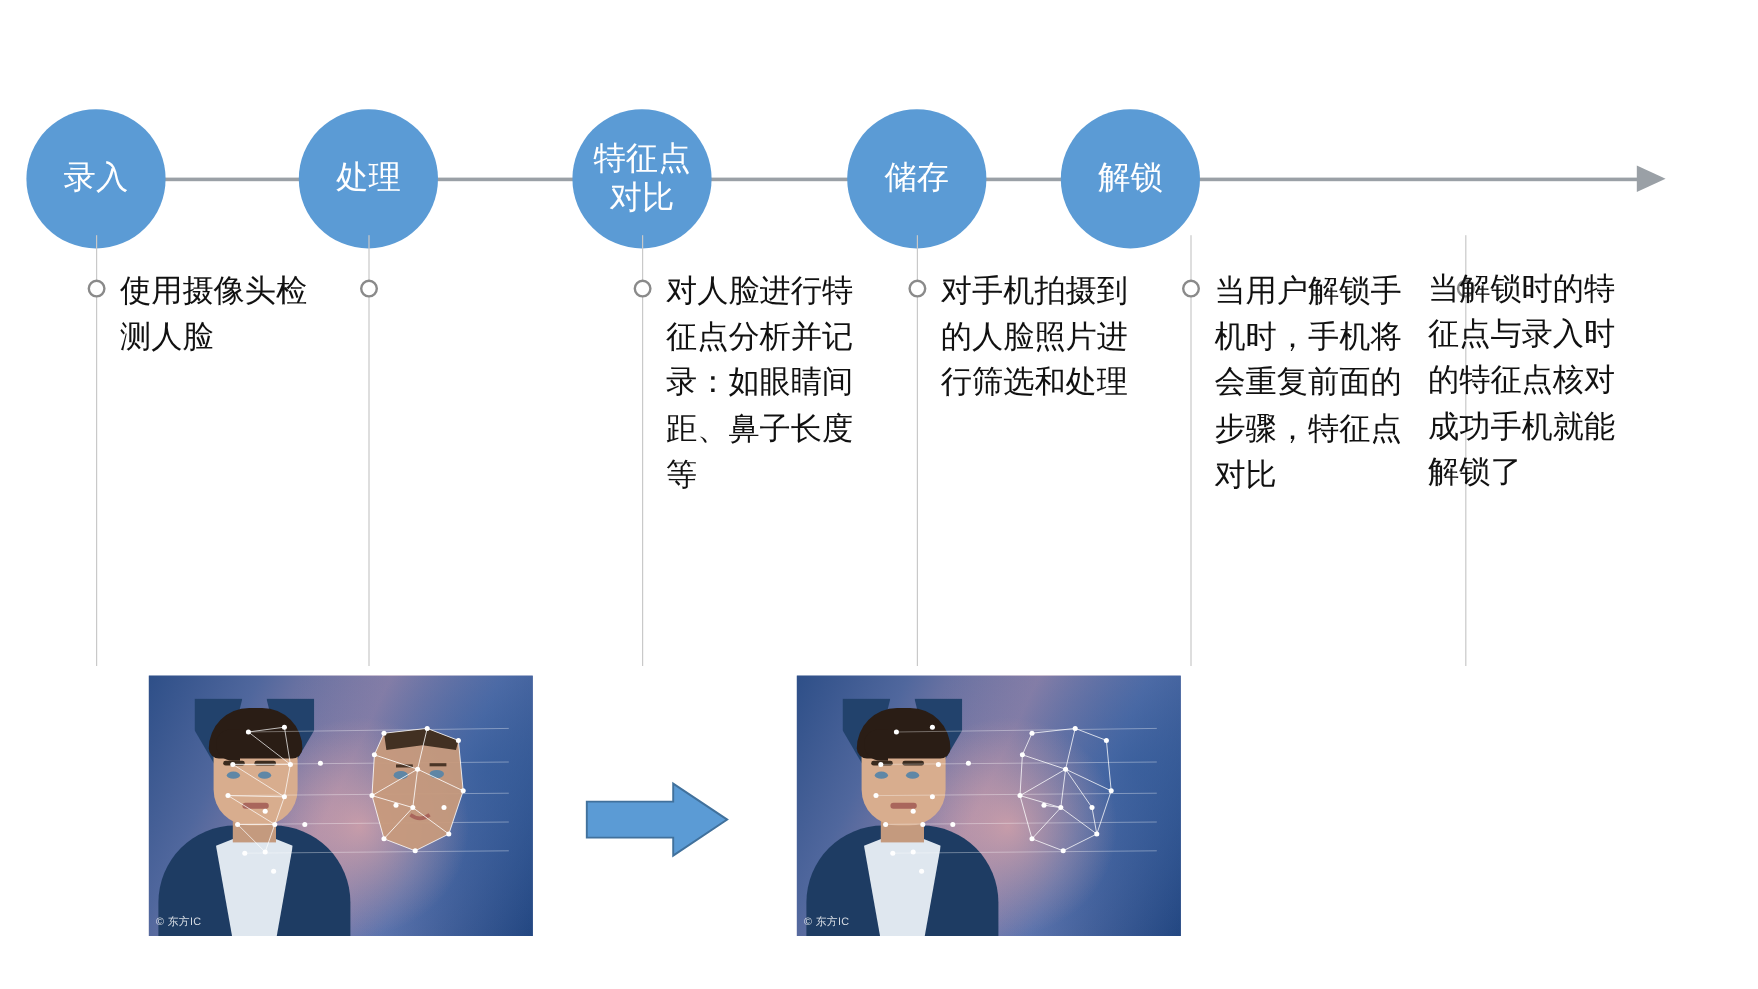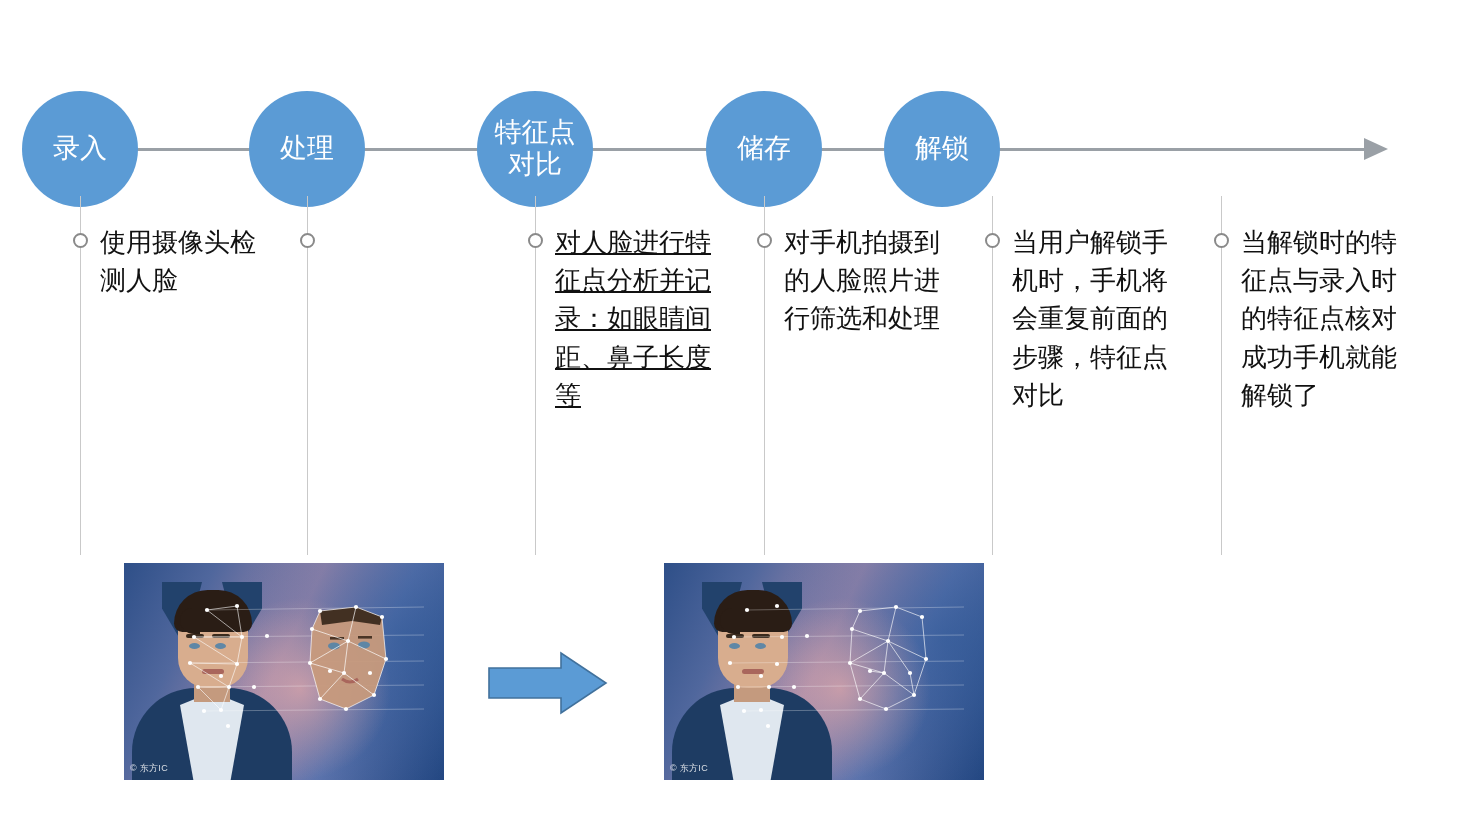--- a/index.html
+++ b/index.html
@@ -217,24 +217,24 @@
   <div class="vline" style="left:1221px;"></div>
 
   <div class="bullet" style="left:80px;"></div>
   <div class="bullet" style="left:307px;"></div>
   <div class="bullet" style="left:535px;"></div>
   <div class="bullet" style="left:764px;"></div>
   <div class="bullet" style="left:992px;"></div>
   <div class="bullet" style="left:1221px;"></div>
 
   <div class="col-text" style="left:100px;">使用摄像头检测人脸</div>
-  <div class="col-text" style="left:555px;text-decoration:underline;">对人脸进行特征点分析并记录：如眼睛间距、鼻子长度等</div>
+  <div class="col-text" style="left:555px;">对人脸进行特征点分析并记录：如眼睛间距、鼻子长度等</div>
   <div class="col-text" style="left:784px;">对手机拍摄到的人脸照片进行筛选和处理</div>
   <div class="col-text" style="left:1012px;">当用户解锁手机时，手机将会重复前面的步骤，特征点对比</div>
-  <div class="col-text" style="left:1241px;">当解锁时的特征点与录入时的特征点核对成功手机就能解锁了</div>
+  <div class="col-text" style="left:1190px;font-family:Liberation Mono, monospace;">当解锁时的特征点与录入时的特征点核对成功手机就能解锁了</div>
 
   <div class="photo photo-1">
     <div class="ph-bg"></div>
 
     <div class="man">
       <div class="suit"></div>
       <div class="collar-l"></div>
       <div class="collar-r"></div>
       <div class="neck"></div>
       <div class="head"></div>

